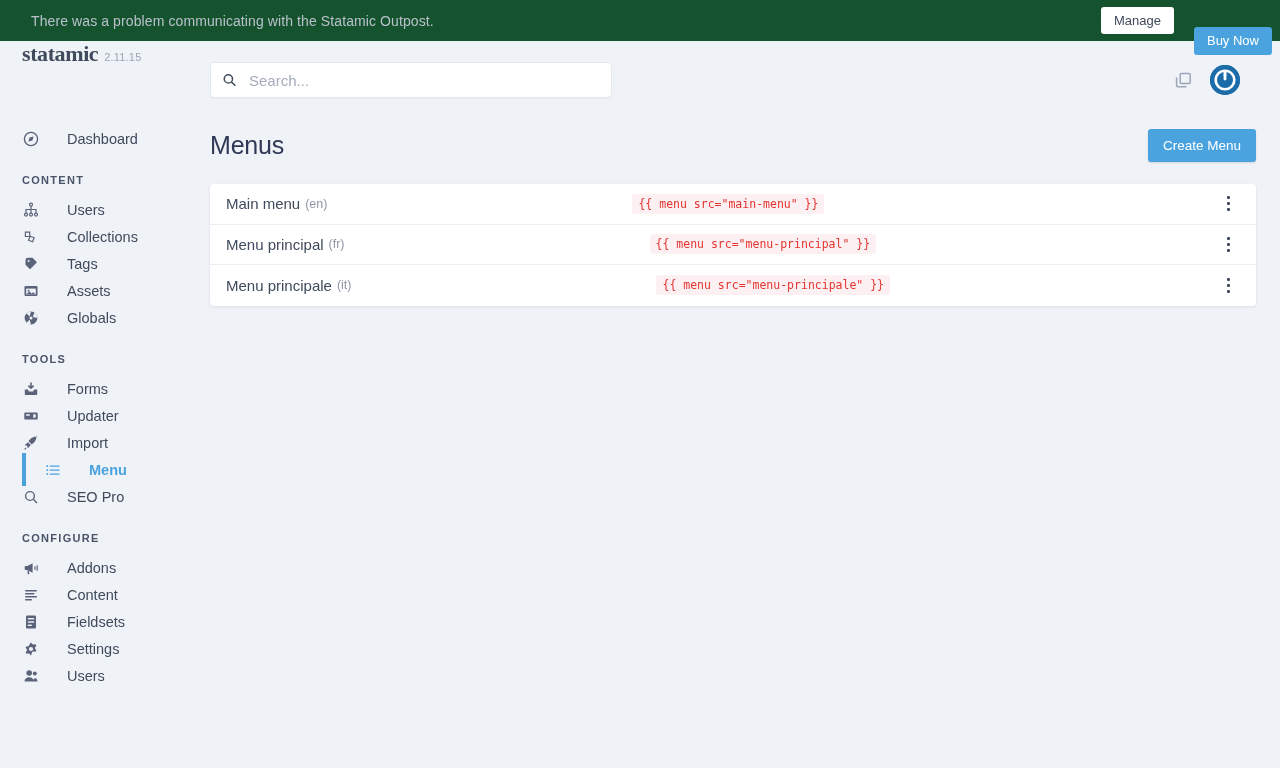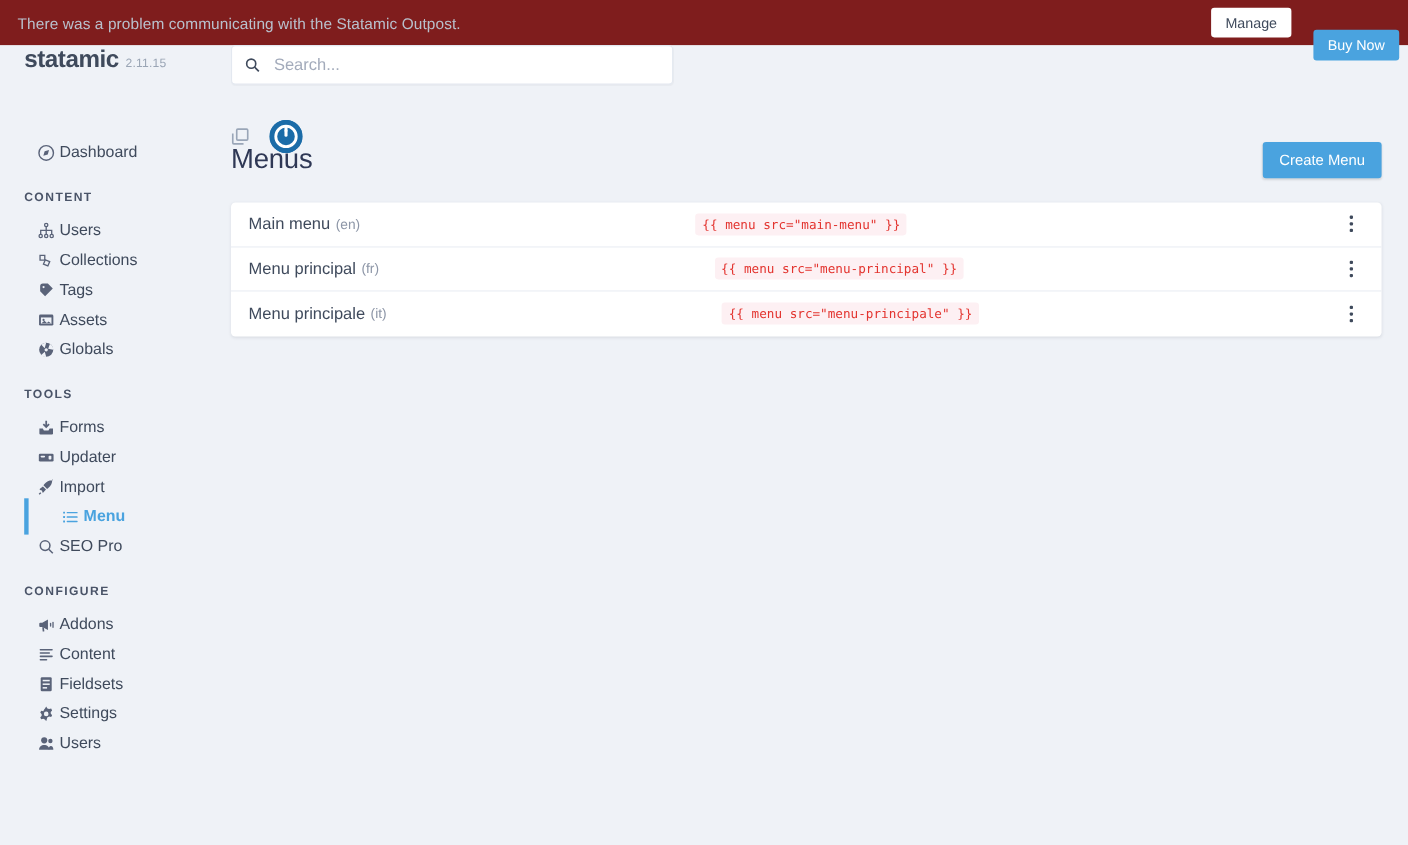--- a/index.html
+++ b/index.html
@@ -13,24 +13,24 @@
   body {
     font-family: "Liberation Sans", sans-serif;
     background: #eff2f7;
     color: #3f4a5c;
     -webkit-font-smoothing: antialiased;
   }
 
   
   .outpost-bar {
     height: 41px;
-    background: #7f1d1d;
-    display: flex;
-    align-items: center;
-    padding: 0 8px 0 16px;
+    background: #14532d;
+    display: flex;
+    align-items: center;
+    padding: 0 8px 0 31px;
     position: relative;
   }
   .outpost-message {
     font-size: 14px;
     color: #b9c0cc;
     flex: 1;
     letter-spacing: .1px;
   }
   .outpost-actions { display: flex; align-items: center; gap: 20px; }
   .btn-manage {
@@ -72,41 +72,42 @@
     align-items: baseline;
     height: 78px;
     padding-left: 22px;
     gap: 6px;
   }
   .brand-name {
     font-size: 22px;
     font-weight: bold;
     color: #3f4a5c;
     letter-spacing: -0.4px;
+    font-family: Liberation Serif, serif;
   }
   .brand-version {
     font-size: 11px;
     color: #9aa5b5;
     letter-spacing: .2px;
   }
 
   .nav { padding-top: 6px; }
   .nav-section-title {
     font-size: 11px;
     font-weight: bold;
     letter-spacing: 1.3px;
     color: #4a5468;
     padding: 22px 0 10px 22px;
   }
   .nav-item {
     display: flex;
     align-items: center;
-    gap: 4px;
+    gap: 28px;
     height: 27px;
-    padding-left: 33px;
+    padding-left: 22px;
     font-size: 14.5px;
     color: #3f4a5c;
     cursor: pointer;
     position: relative;
     text-decoration: none;
   }
   .nav-item .nav-icon {
     width: 17px;
     height: 17px;
     display: flex;
@@ -130,22 +131,22 @@
 
   
   .main {
     flex: 1;
     padding: 0 24px 0 0;
     min-width: 0;
   }
   .topbar {
     height: 78px;
     display: flex;
+    align-items: center;
     gap: 16px;
-    flex-direction: column;
   }
   .search-wrap {
     position: relative;
     width: 402px;
     margin-left: 0;
   }
   .search-icon {
     position: absolute;
     left: 12px;
     top: 50%;

